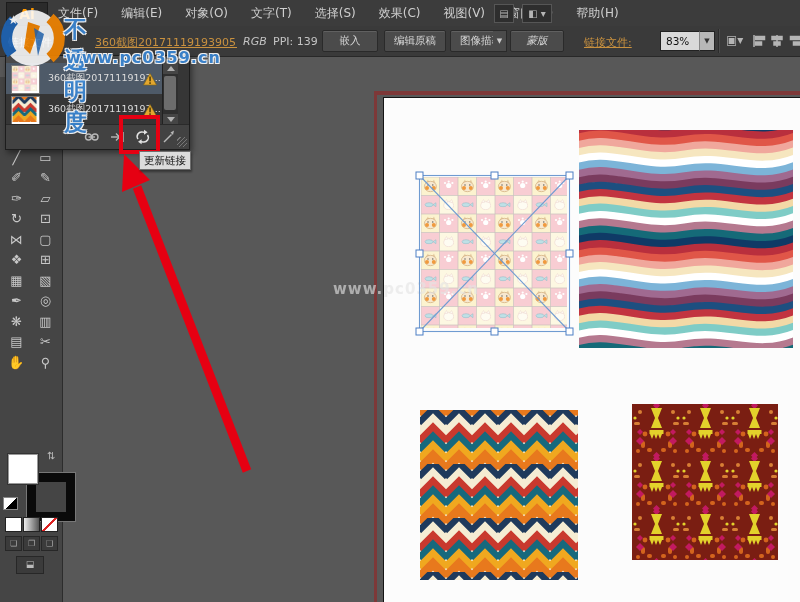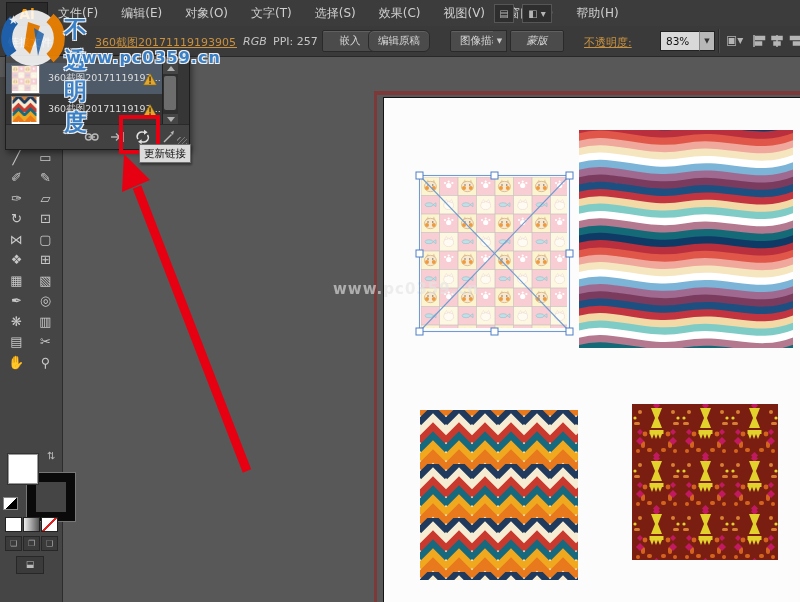--- a/index.html
+++ b/index.html
@@ -65,21 +65,21 @@
   .scr-btn{position:absolute;left:0;width:15px;height:11px;background:#454545;display:flex;align-items:center;justify-content:center;}
   .tri-up{width:0;height:0;border-left:4px solid transparent;border-right:4px solid transparent;border-bottom:5px solid #b0b0b0;}
   .tri-dn{width:0;height:0;border-left:4px solid transparent;border-right:4px solid transparent;border-top:5px solid #b0b0b0;}
   #scr-thumb{position:absolute;left:1px;top:13px;width:12px;height:34px;background:#6d6d6d;border-radius:2px;}
   #lp-footer{position:absolute;left:0;bottom:0;width:100%;height:24px;background:#424242;border-top:1px solid #2a2a2a;}
   .lp-tool{position:absolute;top:4px;width:16px;height:16px;}
   #lp-grip{position:absolute;right:2px;bottom:2px;width:10px;height:10px;
            background:repeating-linear-gradient(135deg,transparent 0 2px,#777 2px 3px);}
   
   #hl-box{left:119px;top:115px;width:33px;height:31px;border:4px solid #e60012;z-index:50;}
-  #tooltip{left:139px;top:144px;height:15px;background:#dcdcdc;border:1px solid #6f6f6f;box-shadow:1px 2px 2px rgba(0,0,0,.4);
+  #tooltip{left:139px;top:151px;height:15px;background:#dcdcdc;border:1px solid #6f6f6f;box-shadow:1px 2px 2px rgba(0,0,0,.4);
            color:#111;font-size:10.5px;line-height:15px;padding:1px 4px;z-index:60;white-space:nowrap;}
   #arrow-svg{left:0;top:0;z-index:55;pointer-events:none;}
   
   #sitemark{left:0;top:8px;z-index:40;pointer-events:none;opacity:.92;}
   #wm-name{position:absolute;left:64px;top:6px;font-size:23px;font-weight:bold;color:#3a86d4;letter-spacing:3px;
            text-shadow:-1px -1px 0 #fff,1px -1px 0 #fff,-1px 1px 0 #fff,1px 1px 0 #fff;}
   #wm-url{position:absolute;left:66px;top:40px;font-size:16px;font-weight:bold;color:#3a86d4;letter-spacing:1px;
           text-shadow:-1px -1px 0 #fff,1px -1px 0 #fff,-1px 1px 0 #fff,1px 1px 0 #fff;}
 </style>
 </head>
@@ -184,27 +184,27 @@
         <span class="mi">帮助(H)</span>
       </div>
     <div class="abs mb-icon" style="left:494px;width:18px;">▤</div>
     <div class="abs mb-icon" style="left:522px;width:28px;">◧ ▾</div>
   </div>
 
   <div id="ctrlbar" class="abs">
     <span class="abs cb-text" style="left:8px;">链接文件</span>
     <span class="abs cb-link" style="left:95px;max-width:142px;">360截图20171119193905...</span>
     <span class="abs cb-text" style="left:243px;font-style:italic;">RGB</span>
-    <span class="abs cb-text" style="left:273px;">PPI: 257</span>
+    <span class="abs cb-text" style="left:273px;">PPI: 139</span>
     <div class="abs cb-btn" style="left:322px;width:54px;">嵌入</div>
-    <div class="abs cb-btn" style="left:368px;width:60px;border-radius:6px;">编辑原稿</div>
+    <div class="abs cb-btn" style="left:384px;width:60px;">编辑原稿</div>
     <div class="abs cb-btn" style="left:450px;width:42px;padding-left:9px;">图像描摹</div>
     <div class="abs cb-drop" style="left:493px;">▼</div>
     <div class="abs cb-btn" style="left:510px;width:52px;font-style:italic;">蒙版</div>
-    <span class="abs cb-link" style="left:584px;">不透明度:</span>
+    <span class="abs cb-link" style="left:584px;">链接文件:</span>
     <div class="abs" id="opacity-combo">83%</div>
     <div class="abs" id="opacity-drop">▼</div>
     <div class="abs sep" style="left:718px;"></div>
     <div class="abs cb-text" style="left:726px;top:7px;font-size:12px;color:#b5b5b5;">▣▾</div>
     <svg class="abs" style="left:752px;top:8px;" width="14" height="14">
         <g stroke="#b5b5b5" stroke-width="1.5">
           <line x1="2" y1="1" x2="2" y2="13"></line>
           <rect x="3.5" y="2.5" width="9" height="3" fill="#b5b5b5"></rect>
           <rect x="3.5" y="8" width="6" height="3" fill="#b5b5b5"></rect>
         </g>

